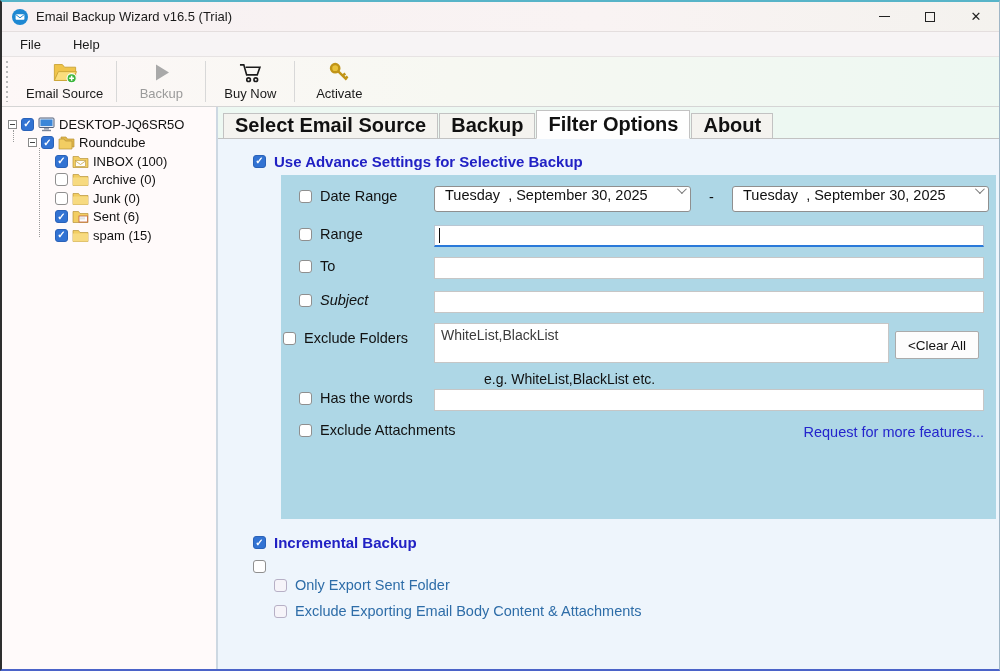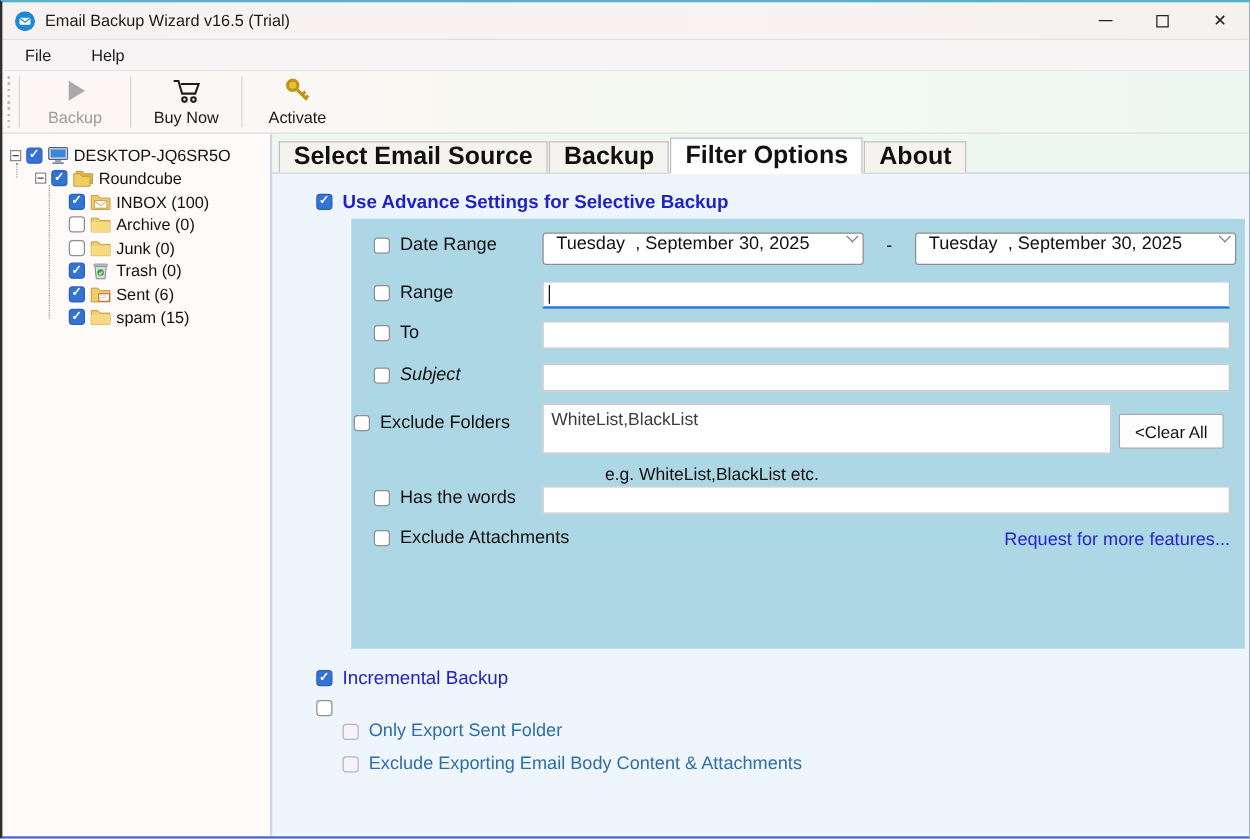--- a/index.html
+++ b/index.html
@@ -174,21 +174,21 @@
     position:absolute; width:84px; height:28px;
     background:#fdfdfd; border:1px solid #ababab; border-radius:2px;
     font-size:13.5px; color:#111;
     display:flex; align-items:center; justify-content:center;
   }
   .hint { position:absolute; font-size:14px; color:#111; }
   .link { position:absolute; font-size:14.5px; color:#2424cc; }
 
   
   .opt-row { display:flex; align-items:center; gap:8px; margin-top:0; }
-  .opt-bold { font-size:15px; font-weight:normal; color:#2121c4; }
+  .opt-bold { font-size:15px; font-weight:bold; color:#2121c4; }
   .opt-sub  { font-size:14.5px; color:#2e6da8; }
   .cb.soft { border-color:#b7b0c6; background:#f6f4f9; }
 </style>
 </head>
 <body>
 
 <div class="window">
 
   <div class="titlebar">
     <svg class="app-icon" viewBox="0 0 16 16">
@@ -208,20 +208,29 @@
     </div>
   </div>
 
   <div class="menubar">
     <span class="menu-item">File</span>
     <span class="menu-item">Help</span>
   </div>
 
   <div class="toolbar">
     <div class="grip"></div>
+    <div class="tool-btn">
+      <svg viewBox="0 0 30 26" width="30">
+        <path d="M3 4h9l2.5 3H27v15H3z" fill="#f0c44a" stroke="#c9a232" stroke-width="1"></path>
+        <path d="M3 22l4.5-10H28l-4.5 10z" fill="#fadd7d" stroke="#c9a232" stroke-width="1"></path>
+        <circle cx="22.5" cy="19.5" r="5.2" fill="#3cb53c" stroke="#fff" stroke-width="1.2"></circle>
+        <path d="M22.5 16.8v5.4M19.8 19.5h5.4" stroke="#fff" stroke-width="1.7"></path>
+      </svg>
+      <span class="tool-label">Email Source</span>
+    </div>
     <div class="tool-sep"></div>
     <div class="tool-btn disabled">
       <svg viewBox="0 0 22 22" width="22">
         <path d="M6 3l13 8-13 8z" fill="#a9a9a9"></path>
       </svg>
       <span class="tool-label">Backup</span>
     </div>
     <div class="tool-sep"></div>
     <div class="tool-btn">
       <svg viewBox="0 0 26 24" width="27" fill="none" stroke="#1c1c1c" stroke-width="1.7">
@@ -289,30 +298,20 @@
             <span class="cb"></span>
             <svg class="tree-icon" viewBox="0 0 17 15">
               <path d="M1 2.5h5.5l1.5 2H16v9H1z" fill="#f2cd62" stroke="#b8943a" stroke-width="0.7"></path>
               <path d="M1 5.5h15v8H1z" fill="#f7da80"></path>
             </svg>
             <span>Junk (0)</span>
           </div>
           <div class="tree-row">
             <span class="cb checked"></span>
             <svg class="tree-icon" viewBox="0 0 17 15">
-              <path d="M4 4h9l-1 10H5z" fill="#d8dde2" stroke="#7c858d" stroke-width="0.8"></path>
-              <rect x="3" y="2.2" width="11" height="1.8" rx="0.9" fill="#c2c9cf" stroke="#7c858d" stroke-width="0.6"></rect>
-              <circle cx="8.5" cy="9" r="2.6" fill="#3aa53a"></circle>
-              <path d="M7.3 9.3l1 1 1.6-2" stroke="#fff" stroke-width="0.9" fill="none"></path>
-            </svg>
-            <span>Trash (0)</span>
-          </div>
-          <div class="tree-row">
-            <span class="cb checked"></span>
-            <svg class="tree-icon" viewBox="0 0 17 15">
               <path d="M1 2.5h5.5l1.5 2H16v9H1z" fill="#f2cd62" stroke="#b8943a" stroke-width="0.7"></path>
               <rect x="7" y="7" width="8.5" height="6" fill="#fdfdfd" stroke="#c2603a" stroke-width="0.8"></rect>
               <path d="M8 8h5M8 9.8h5" stroke="#c8c8c8" stroke-width="0.7"></path>
             </svg>
             <span>Sent (6)</span>
           </div>
           <div class="tree-row">
             <span class="cb checked"></span>
             <svg class="tree-icon" viewBox="0 0 17 15">
               <path d="M1 2.5h5.5l1.5 2H16v9H1z" fill="#f2cd62" stroke="#b8943a" stroke-width="0.7"></path>

